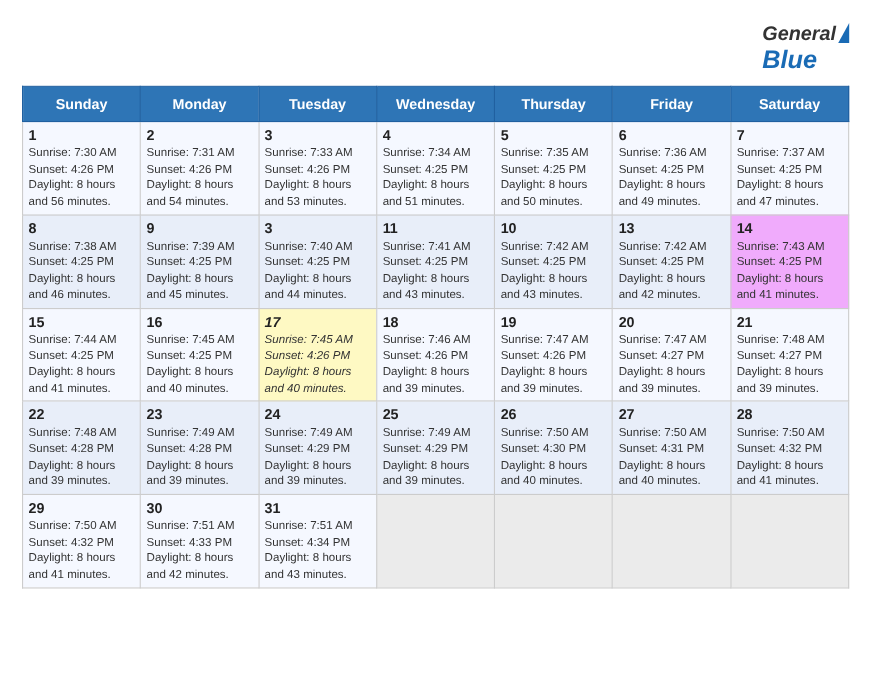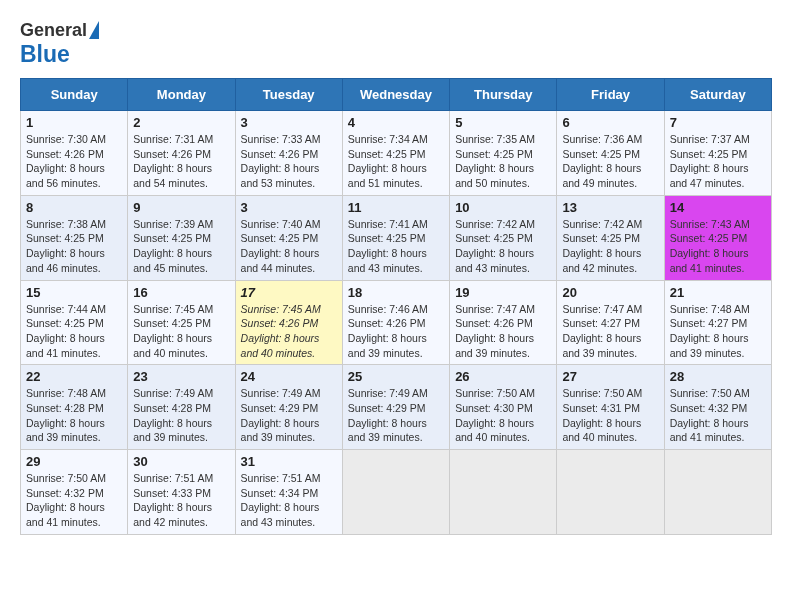--- a/index.html
+++ b/index.html
@@ -5,23 +5,24 @@
     * { box-sizing: border-box; margin: 0; padding: 0; }
     body {
       font-family: Arial, sans-serif;
       background: #fff;
       width: 792px;
       min-height: 612px;
       padding: 20px;
     }
     .header {
       display: flex;
-      justify-content: flex-start;
+      justify-content: flex-end;
       align-items: flex-start;
       margin-bottom: 10px;
+      font-style: italic;
     }
     .logo {
       display: flex;
       flex-direction: column;
       align-items: flex-start;
     }
     .logo-text {
       display: flex;
       align-items: center;
     }
@@ -229,21 +230,21 @@
         </div>
       </td>
         <td style="background-color: rgb(232, 238, 249);">
         <span class="day-number">13</span>
         <div class="day-info">
           Sunrise: 7:42 AM<br>
           Sunset: 4:25 PM<br>
           Daylight: 8 hours and 42 minutes.
         </div>
       </td>
-        <td style="background-color: #d946ef;">
+        <td style="background-color: #f0abfc;">
         <span class="day-number">14</span>
         <div class="day-info">
           Sunrise: 7:43 AM<br>
           Sunset: 4:25 PM<br>
           Daylight: 8 hours and 41 minutes.
         </div>
       </td>
       </tr>
       <tr>
         <td style="background-color: rgb(245, 248, 255);">

